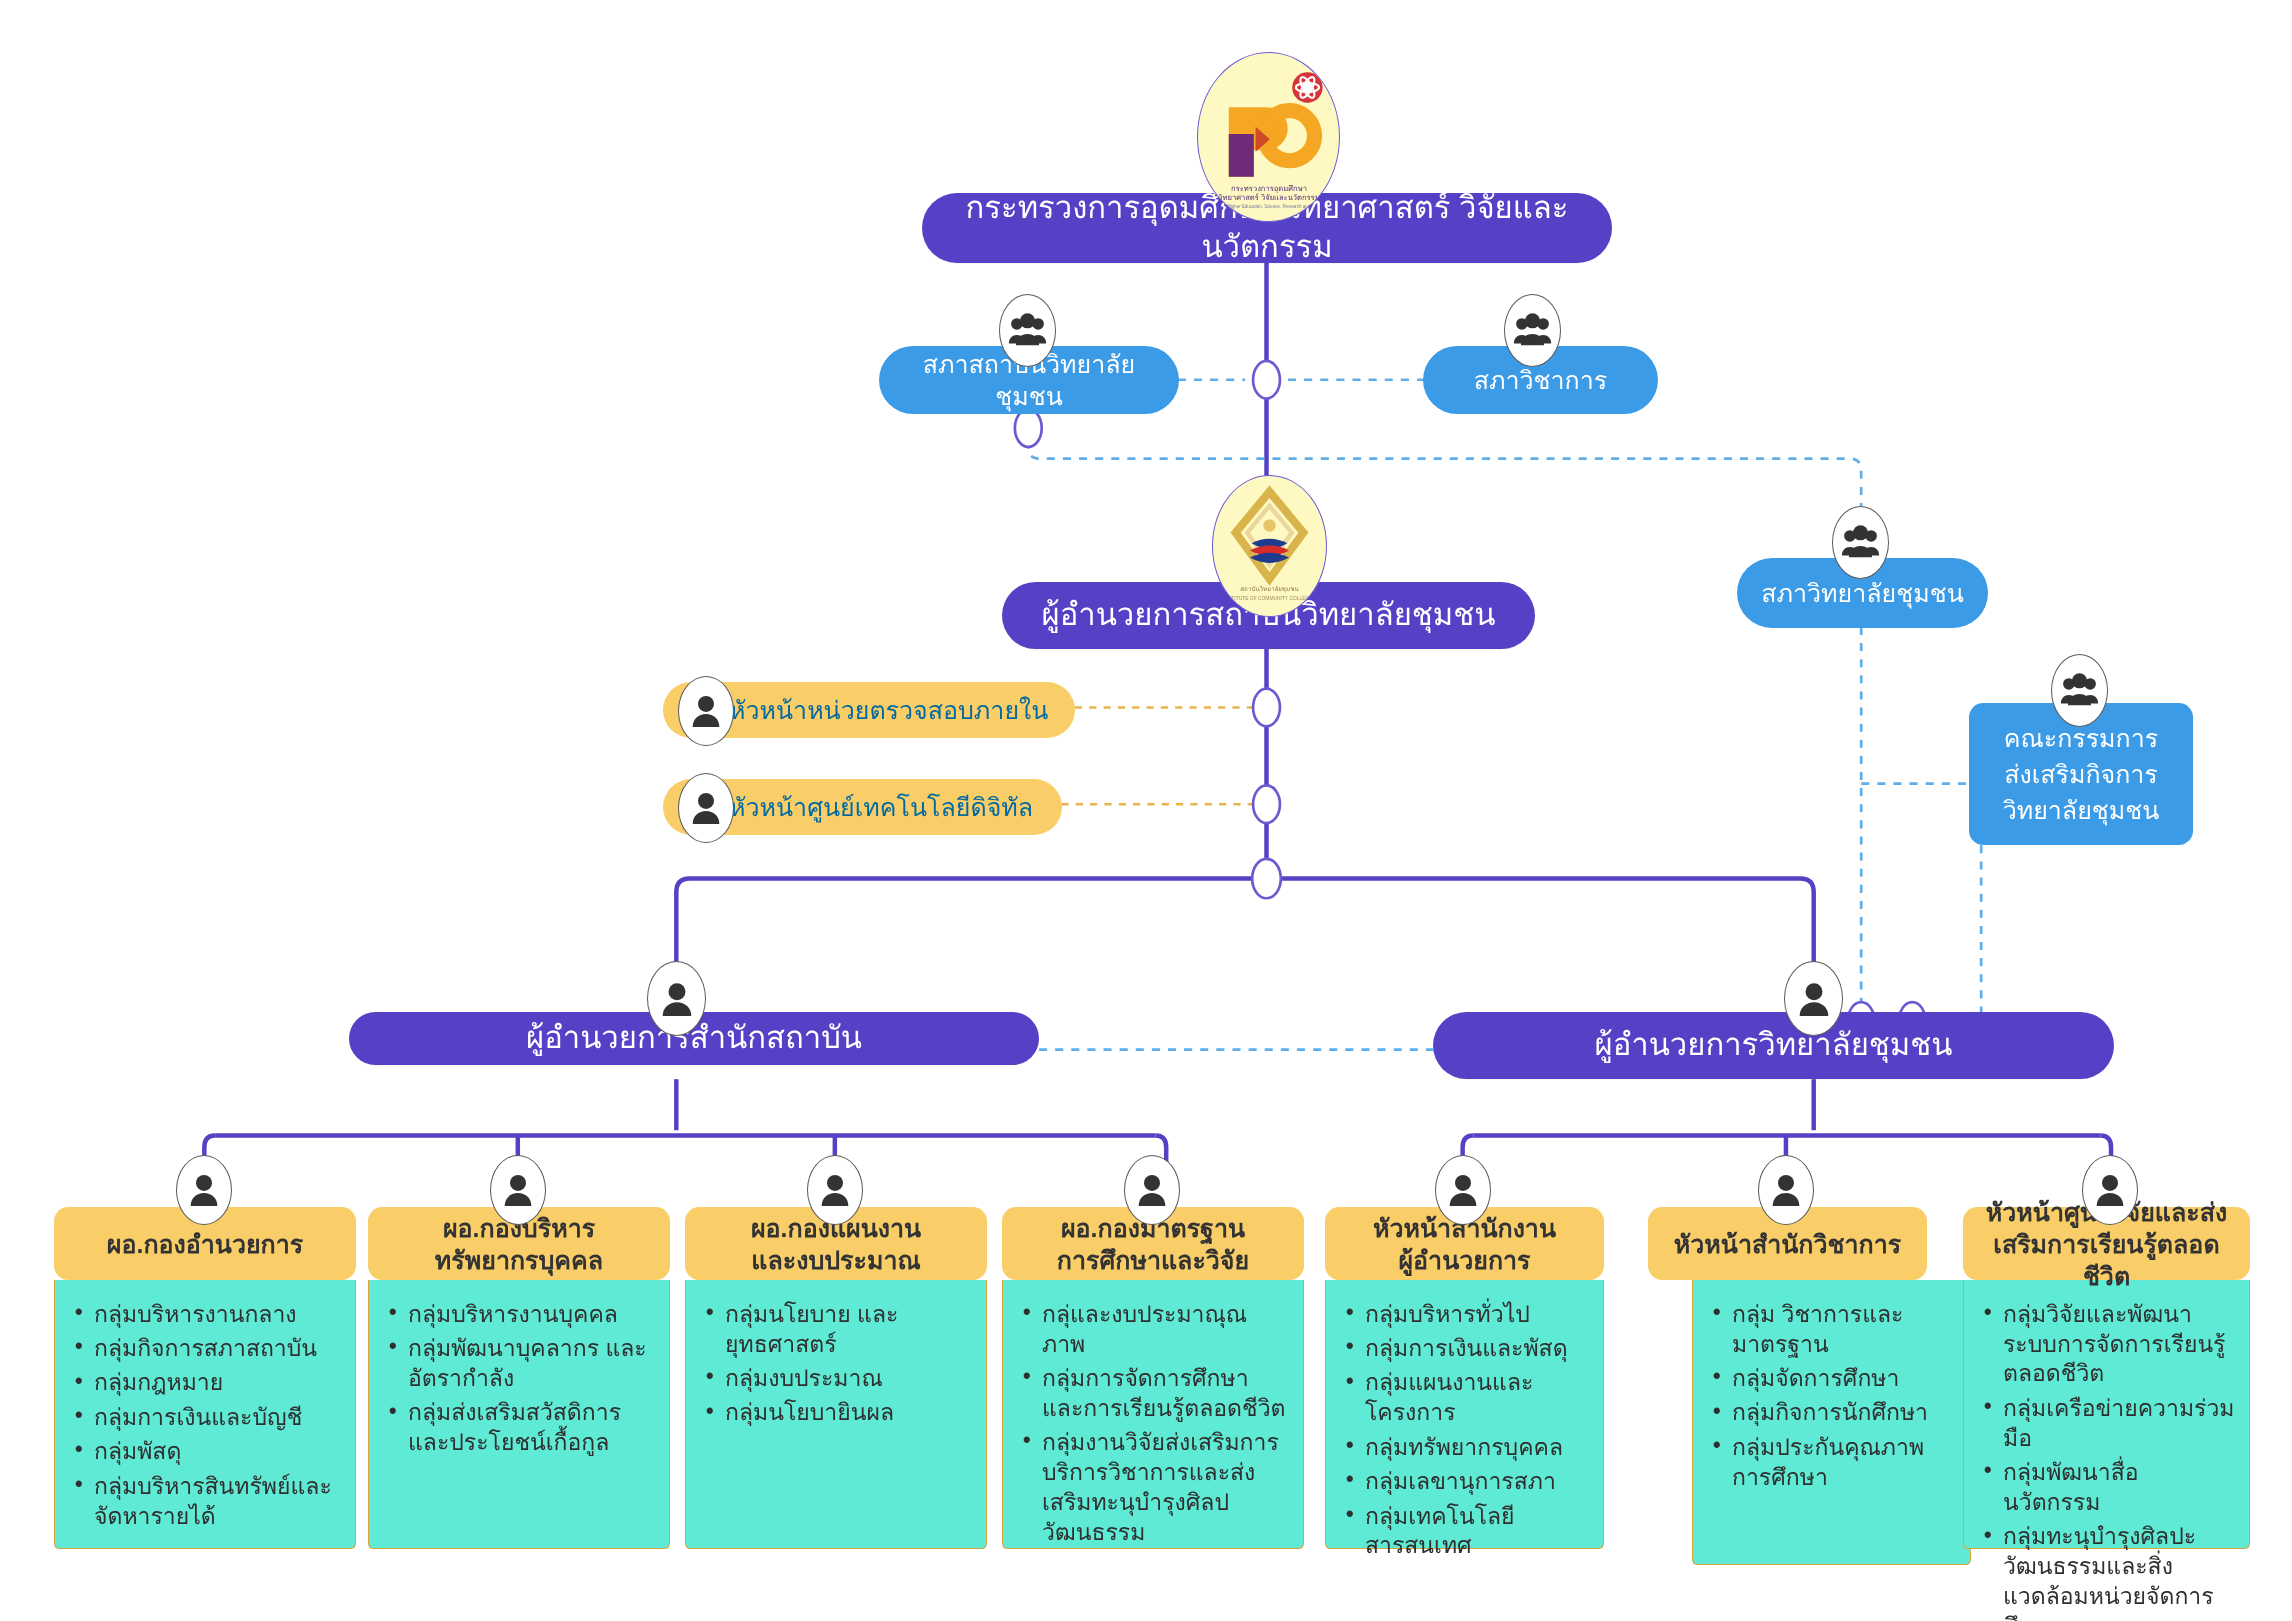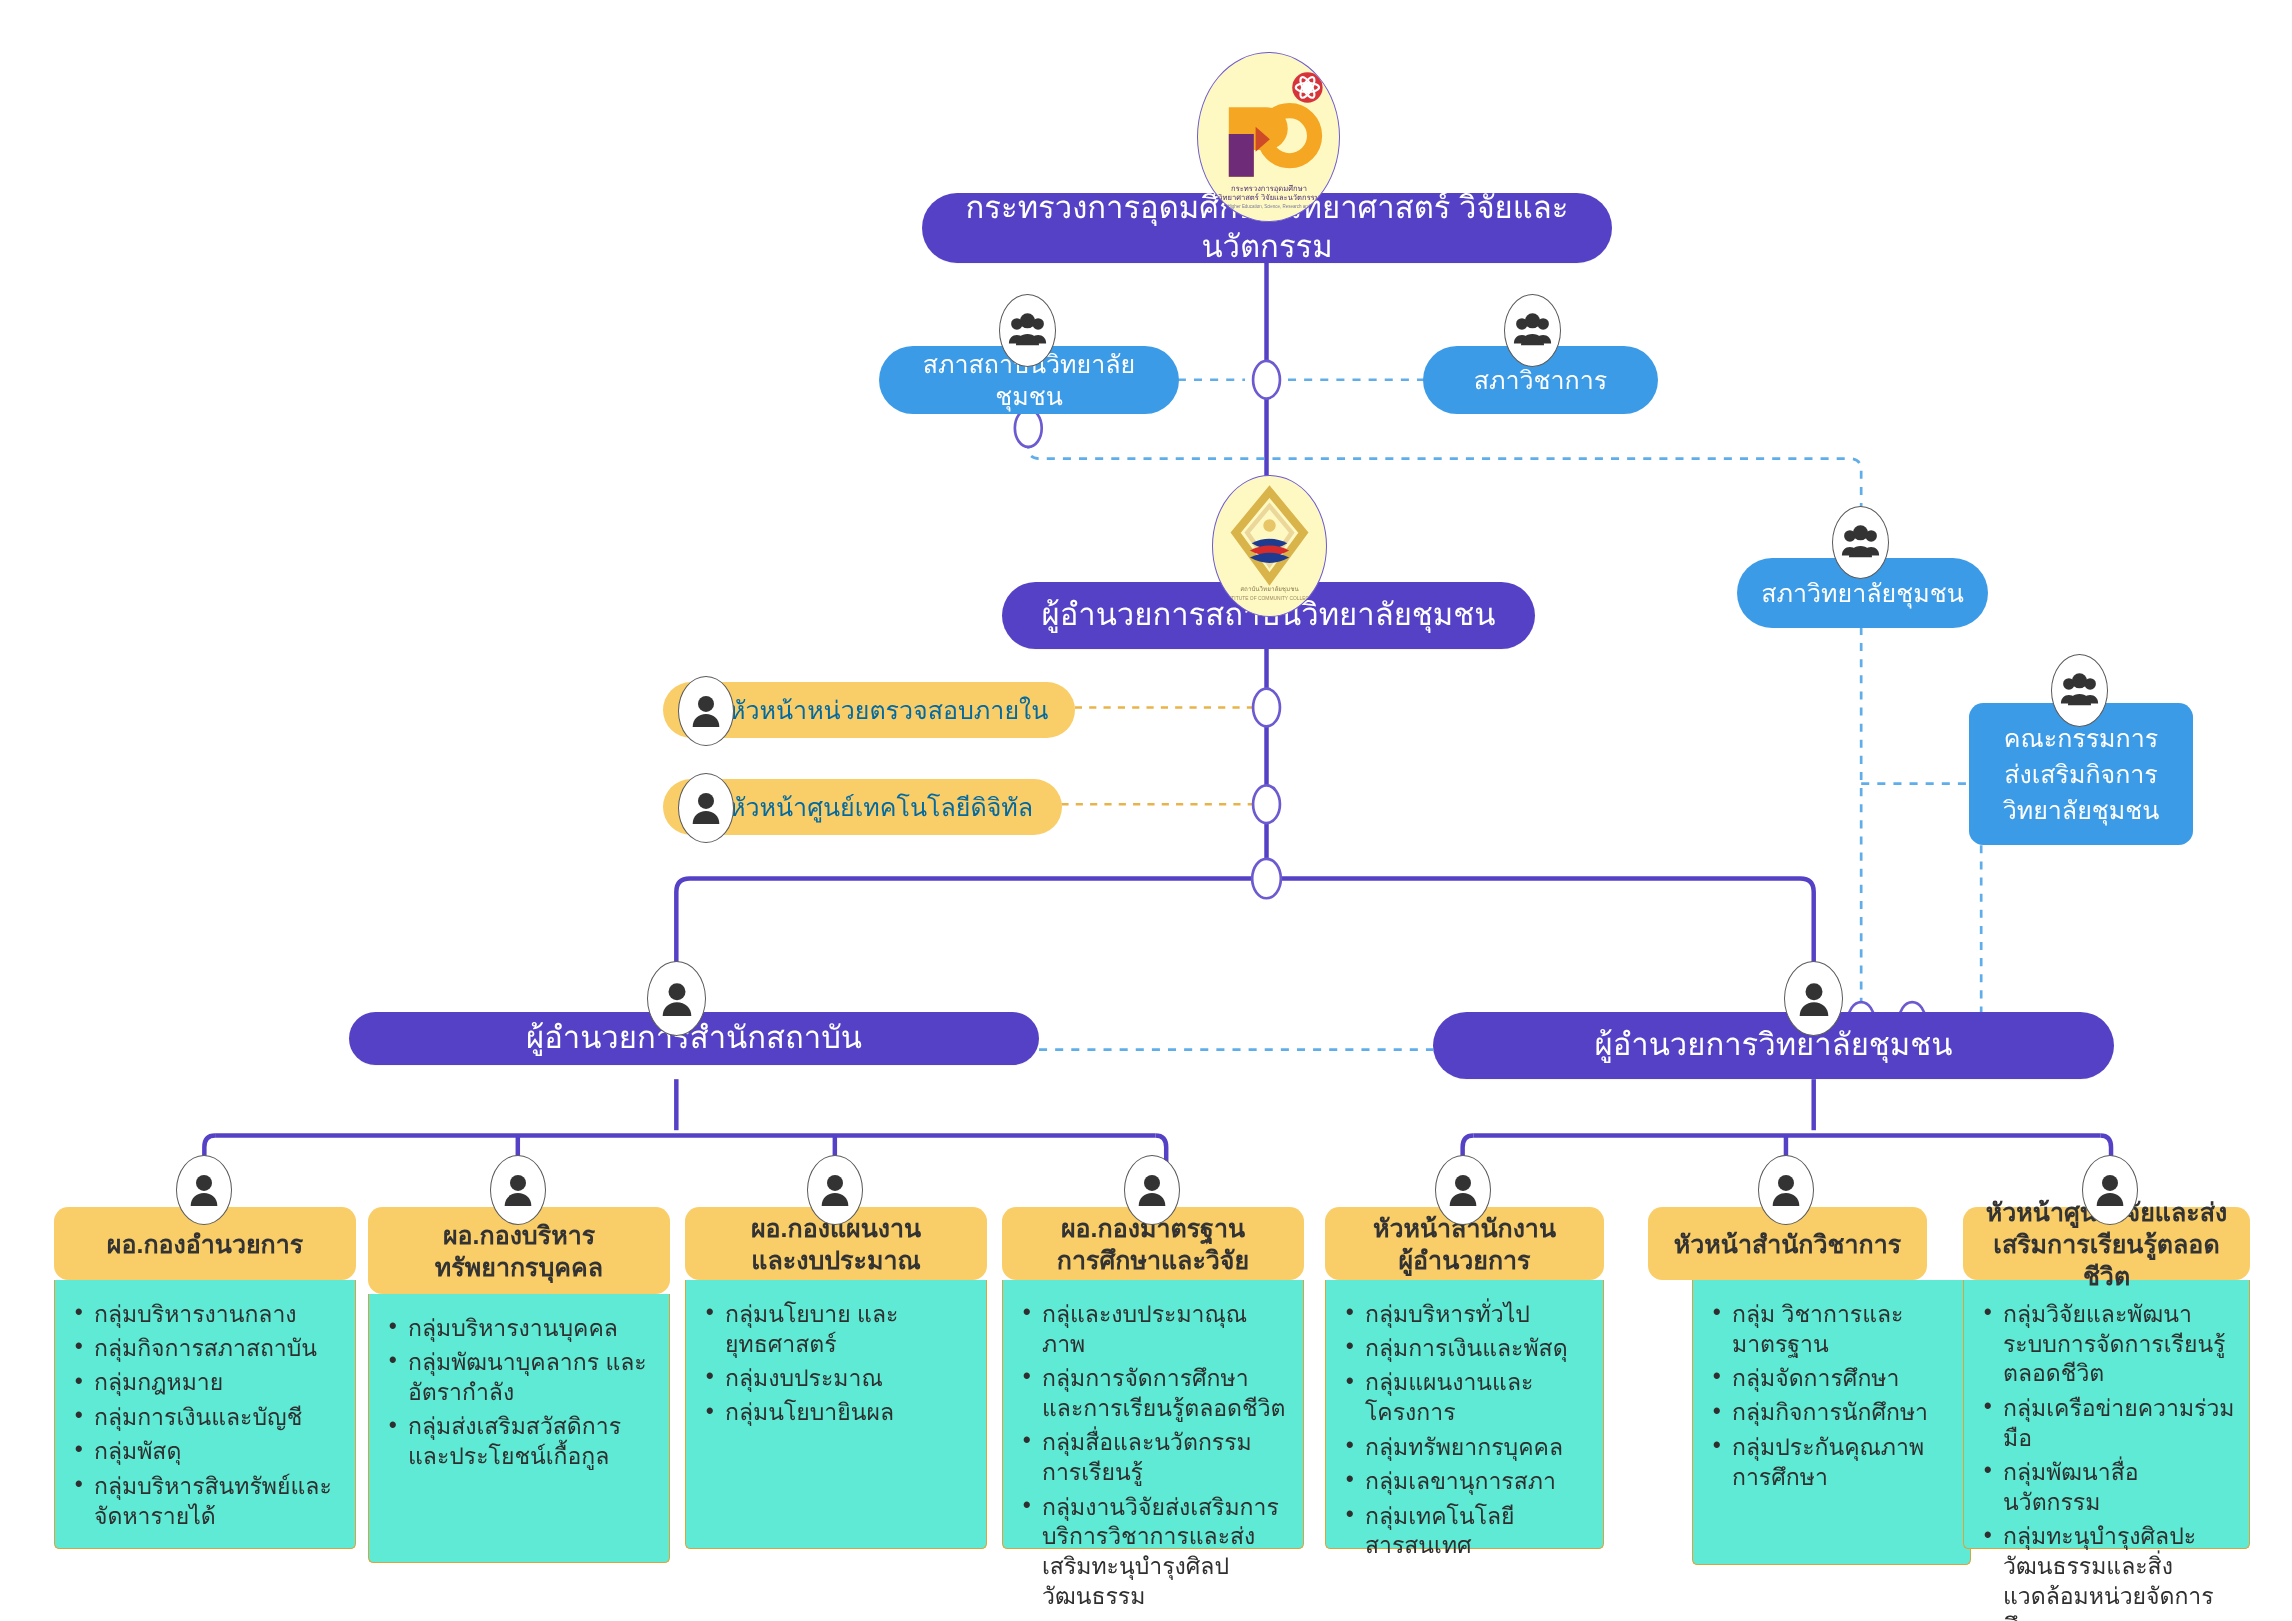--- a/index.html
+++ b/index.html
@@ -270,21 +270,21 @@
     </div>
   </div>
 
   <div class="badge" style="left:490px; top:1155px; width:56px; height:70px;">
     <svg width="32" height="36" viewBox="0 0 36 40">
       <circle cx="18" cy="12" r="9" fill="#333"></circle>
         <path d="M3 38c0-9 6.8-14.5 15-14.5S33 29 33 38z" fill="#333"></path>
     </svg>
   </div>
   <div class="col" style="left:368px; top:1207px; width:302px;">
-    <div class="col-head" style="height:87px; flex-direction:column;">
+    <div class="col-head" style="height:73px; flex-direction:column;">
       <span>ผอ.กองบริหาร</span>
       <span>ทรัพยากรบุคคล</span>
     </div>
     <div class="col-body" style="height:269px;">
       <ul>
         <li>กลุ่มบริหารงานบุคคล</li>
         <li>กลุ่มพัฒนาบุคลากร และอัตรากำลัง</li>
         <li>กลุ่มส่งเสริมสวัสดิการและประโยชน์เกื้อกูล</li>
       </ul>
     </div>
@@ -318,21 +318,20 @@
   </div>
   <div class="col" style="left:1002px; top:1207px; width:302px;">
     <div class="col-head" style="height:73px; flex-direction:column;">
       <span>ผอ.กองมาตรฐาน</span>
       <span>การศึกษาและวิจัย</span>
     </div>
     <div class="col-body" style="height:269px;">
       <ul>
         <li>กลุ่และงบประมาณุณภาพ</li>
         <li>กลุ่มการจัดการศึกษาและการเรียนรู้ตลอดชีวิต</li>
-        <li>กลุ่มสื่อและนวัตกรรมการเรียนรู้</li>
         <li>กลุ่มงานวิจัยส่งเสริมการบริการวิชาการและส่งเสริมทะนุบำรุงศิลปวัฒนธรรม</li>
       </ul>
     </div>
   </div>
 
   <div class="badge" style="left:1435px; top:1155px; width:56px; height:70px;">
     <svg width="32" height="36" viewBox="0 0 36 40">
       <circle cx="18" cy="12" r="9" fill="#333"></circle>
         <path d="M3 38c0-9 6.8-14.5 15-14.5S33 29 33 38z" fill="#333"></path>
     </svg>

